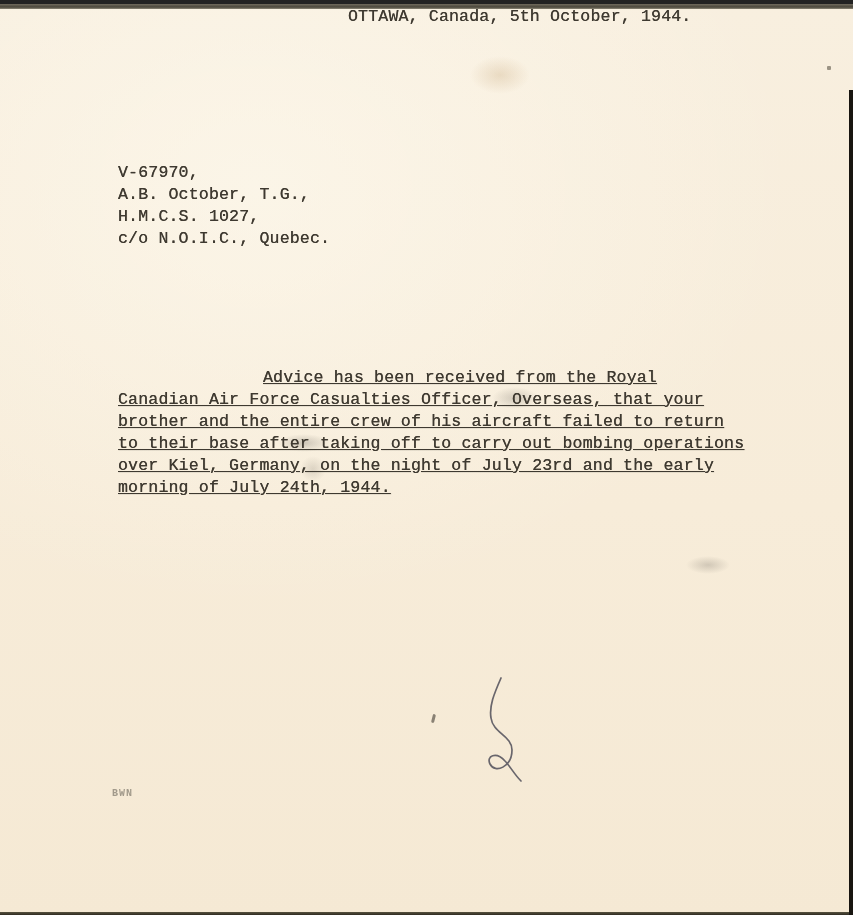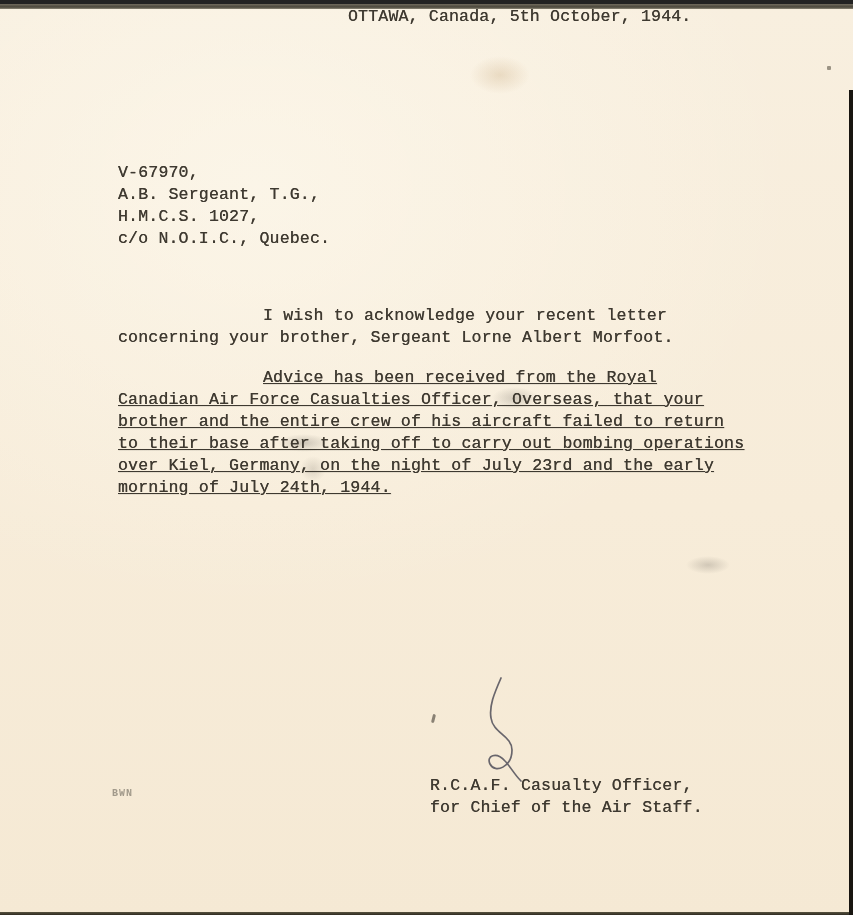--- a/index.html
+++ b/index.html
@@ -62,44 +62,40 @@
   <div class="smudge s1"></div>
   <div class="smudge s2"></div>
   <div class="smudge s3"></div>
   <div class="smudge s4"></div>
   <div class="smudge s5"></div>
   <div class="speck"></div>
 
   <div class="txt" style="left:348px;top:2px;">OTTAWA, Canada, 5th October, 1944.</div>
 
   <div class="txt" style="left:118px;top:158px;">V-67970,
-A.B. Sergeant, T.G.,
+A.B. October, T.G.,
 H.M.C.S. 1027,
 c/o N.O.I.C., Quebec.</div>
 
 
-  <div class="txt para" style="top:301px;">I wish to acknowledge your recent letter
-concerning your brother, Sergeant Lorne Albert Morfoot.</div>
 
   <div class="txt para" style="top:363px;text-decoration:underline;">Advice has been received from the Royal
 Canadian Air Force Casualties Officer, Overseas, that your
 brother and the entire crew of his aircraft failed to return
 to their base after taking off to carry out bombing operations
 over Kiel, Germany, on the night of July 23rd and the early
 morning of July 24th, 1944.</div>
 
 
 
 
   <div class="stray-mark"></div>
 
   <svg class="sig" viewBox="0 0 70 118">
     <path d="M 33 2 C 26 18 21 30 23 42 C 25 57 44 60 44 74
              C 44 91 27 98 22 88 C 18 80 28 75 37 85
              C 42 90 46 98 53 105" fill="none" stroke="#5a5860" stroke-width="1.7" stroke-linecap="round" opacity="0.9"></path>
   </svg>
 
-  <div class="txt" style="left:430px;top:771px;">R.C.A.F. Casualty Officer,
-for Chief of the Air Staff.</div>
 
   <div class="initials">BWN</div>
 
 </div>
 
 </body></html>

